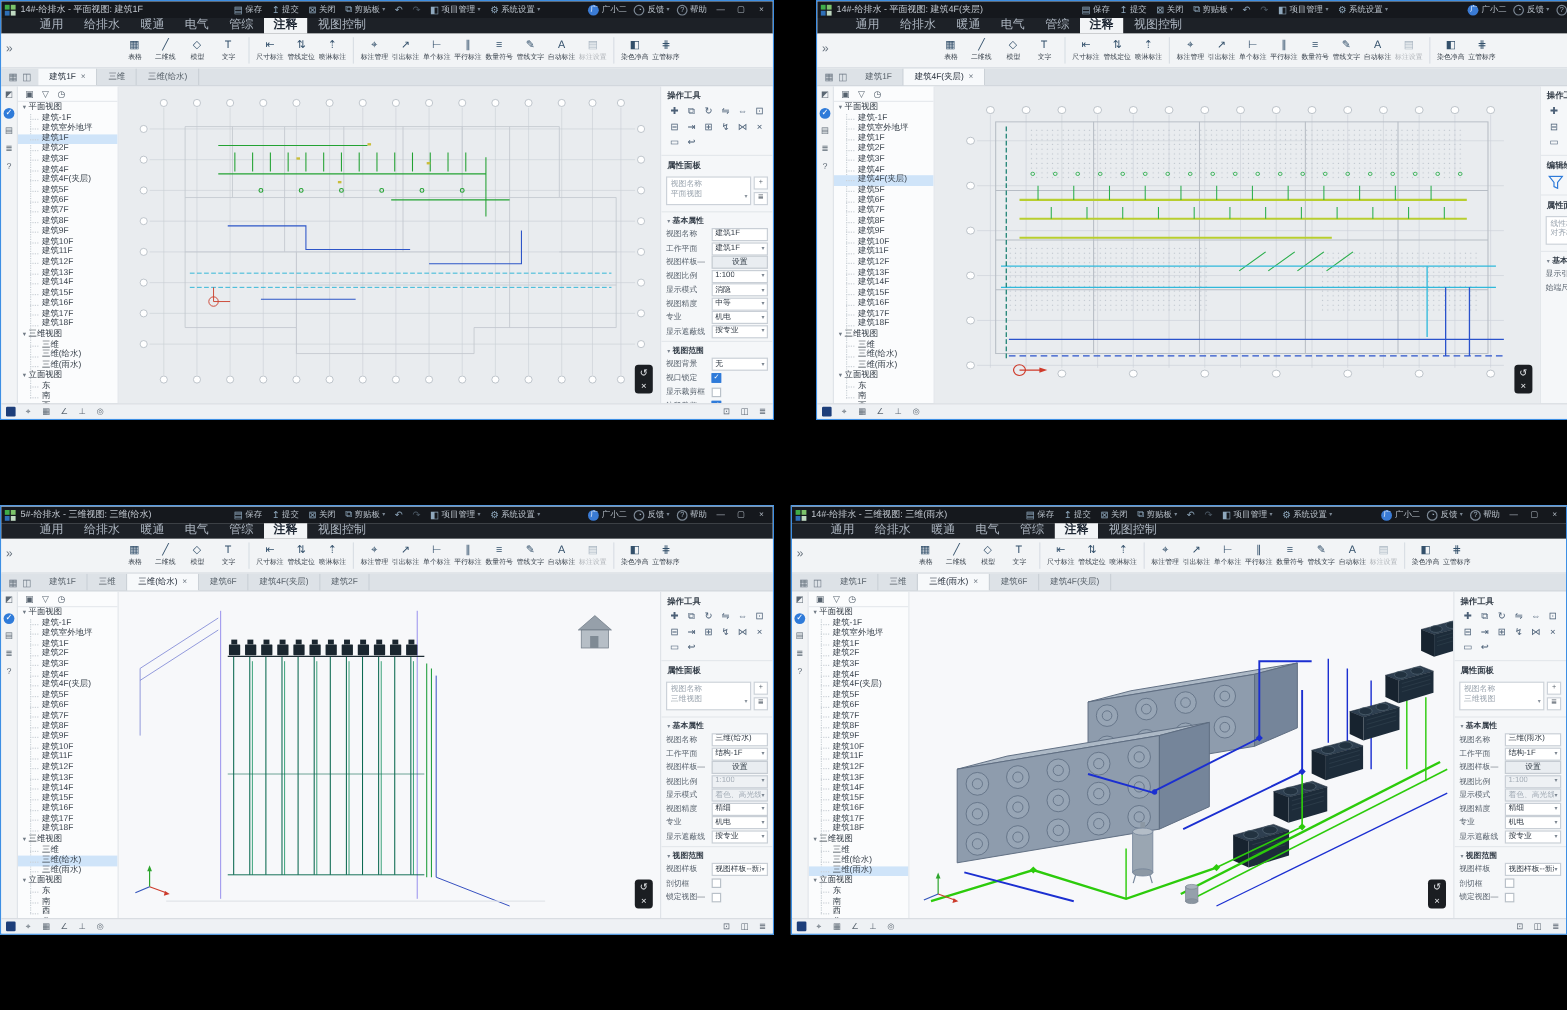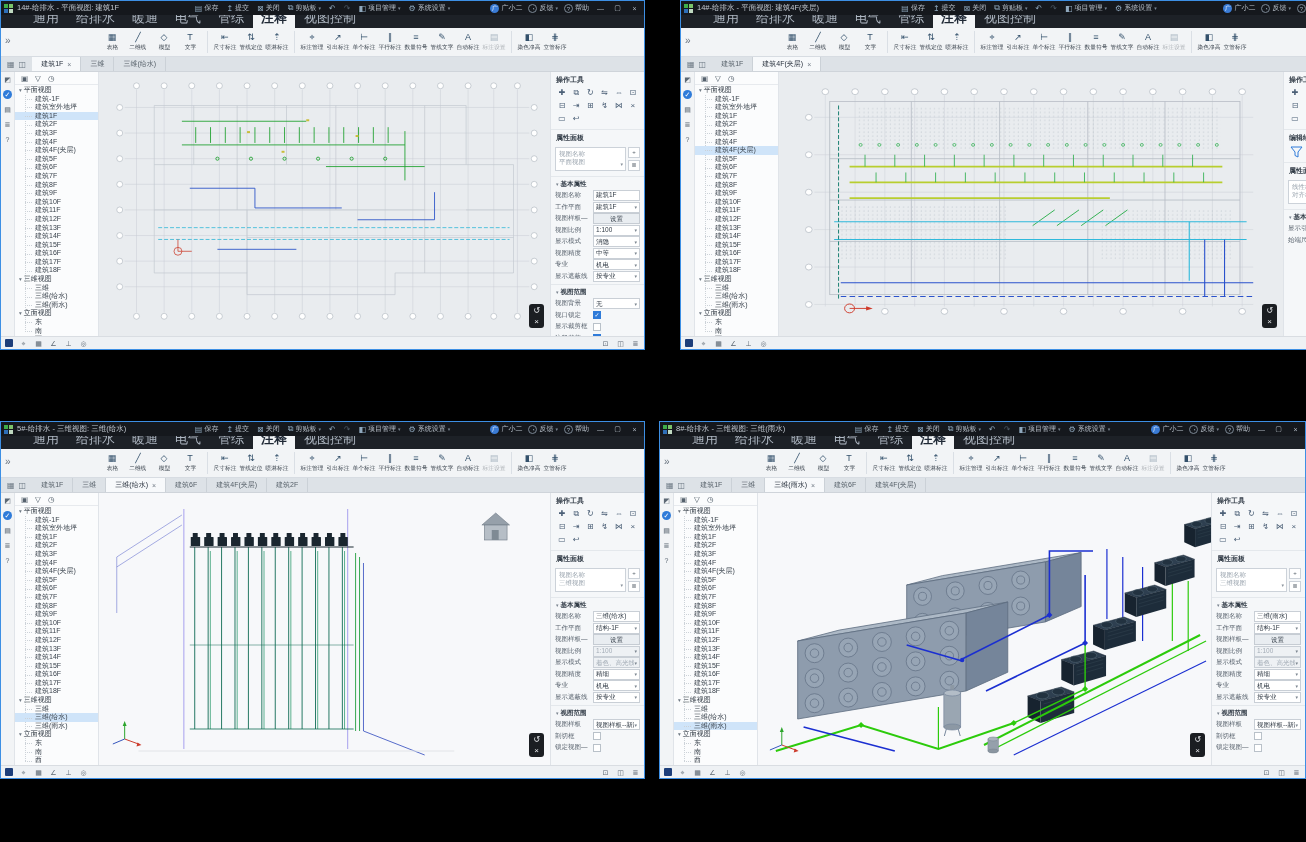--- a/index.html
+++ b/index.html
@@ -30,21 +30,21 @@
   .tb-right{margin-left:auto;display:flex;align-items:center;gap:6px;font-size:7px;padding-right:4px;color:#b9c1ca}
   .avatar{width:9px;height:9px;border-radius:50%;background:#3a7bd5;color:#fff;font-size:6px;
           text-align:center;line-height:9px;flex:0 0 auto}
   .circ{width:9px;height:9px;border-radius:50%;border:1px solid #7b8794;font-size:6px;line-height:9px;
         text-align:center;color:#9fb0c0;box-sizing:border-box}
   .winbtn{width:11px;text-align:center;color:#aeb6bf;font-size:7px}
 
   
   .rtabs{height:13px;flex:0 0 auto;background:#1d2127;display:flex;align-items:flex-end;padding-left:24px}
   .rtabs-in{display:flex;gap:1px;align-items:flex-end}
-  .rtab{font-size:13px;color:#aeb7c2;padding:2px 8px 1px;border-radius:3px 3px 0 0}
+  .rtab{font-size:10px;color:#aeb7c2;padding:2px 8px 1px;border-radius:3px 3px 0 0}
   .rtab.act{background:#f2f4f6;color:#1f2835;font-weight:bold}
 
   
   .ribbon{height:28px;flex:0 0 auto;background:#f2f4f6;border-bottom:1px solid #d7dce2;
           display:flex;align-items:center;position:relative;padding-left:96px;overflow:hidden}
   .chev{position:absolute;left:4px;top:7px;color:#66717d;font-size:10px}
   .rgroups{display:flex;align-items:center;height:100%}
   .rgroup{display:flex;align-items:center;height:100%;padding:1px 2px}
   .rsep{width:1px;background:#dadfe5;height:22px;margin:0 2px;flex:0 0 auto}
   .rbtn{width:26px;display:flex;flex-direction:column;align-items:center;gap:0;cursor:default}
@@ -1525,21 +1525,21 @@
   </div>
 
   <div class="win w3">
     <div class="titlebar">
       <span class="logo">
           <i class="l1"></i>
           <i class="l2"></i>
           <i class="l3"></i>
           <i class="l4"></i>
         </span>
-      <span class="title">8#-给排水 - 三维视图: 三维(雨水)</span>
+      <span class="title">14#-给排水 - 三维视图: 三维(雨水)</span>
       <div class="qa">
         <span class="qa-items">
             <span class="qi"><i class="ic">▤</i>保存</span>
             <span class="qi"><i class="ic">↥</i>提交</span>
             <span class="qi"><i class="ic">⊠</i>关闭</span>
             <span class="qi"><i class="ic">⧉</i>剪贴板<i class="car">▾</i></span>
           </span>
         <span class="qi">
             <i class="ic">↶</i>
           </span>

